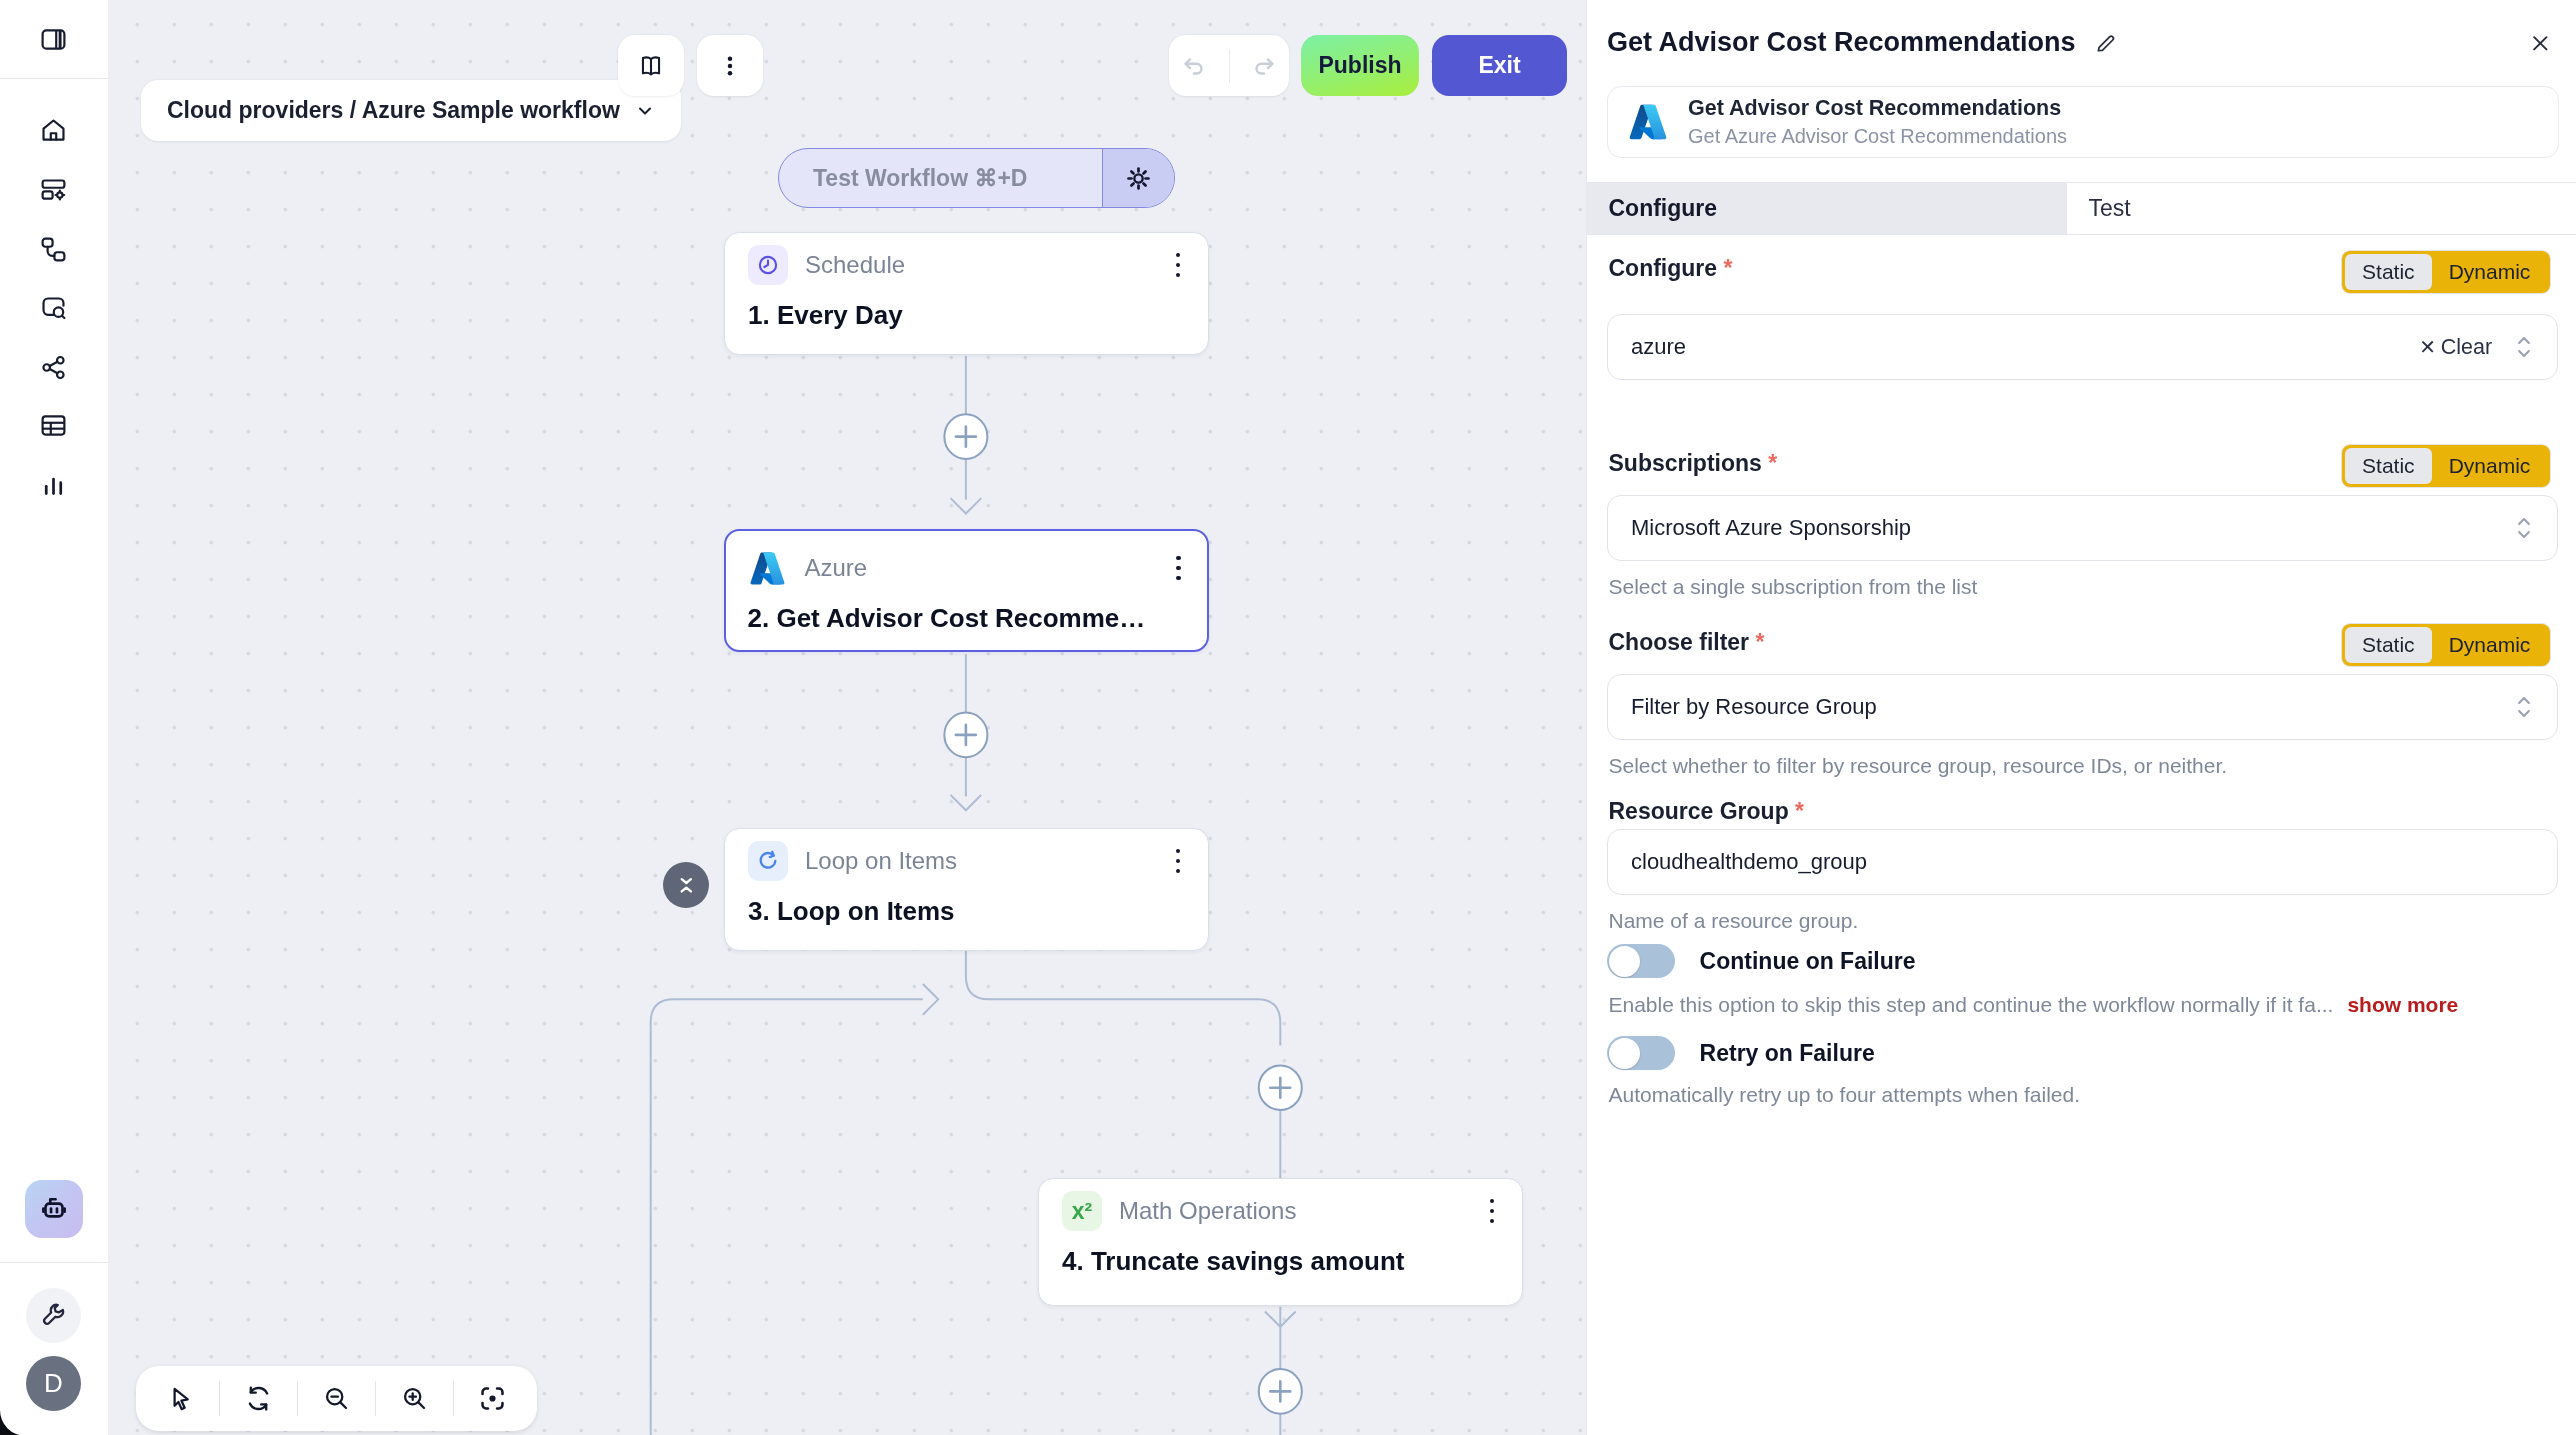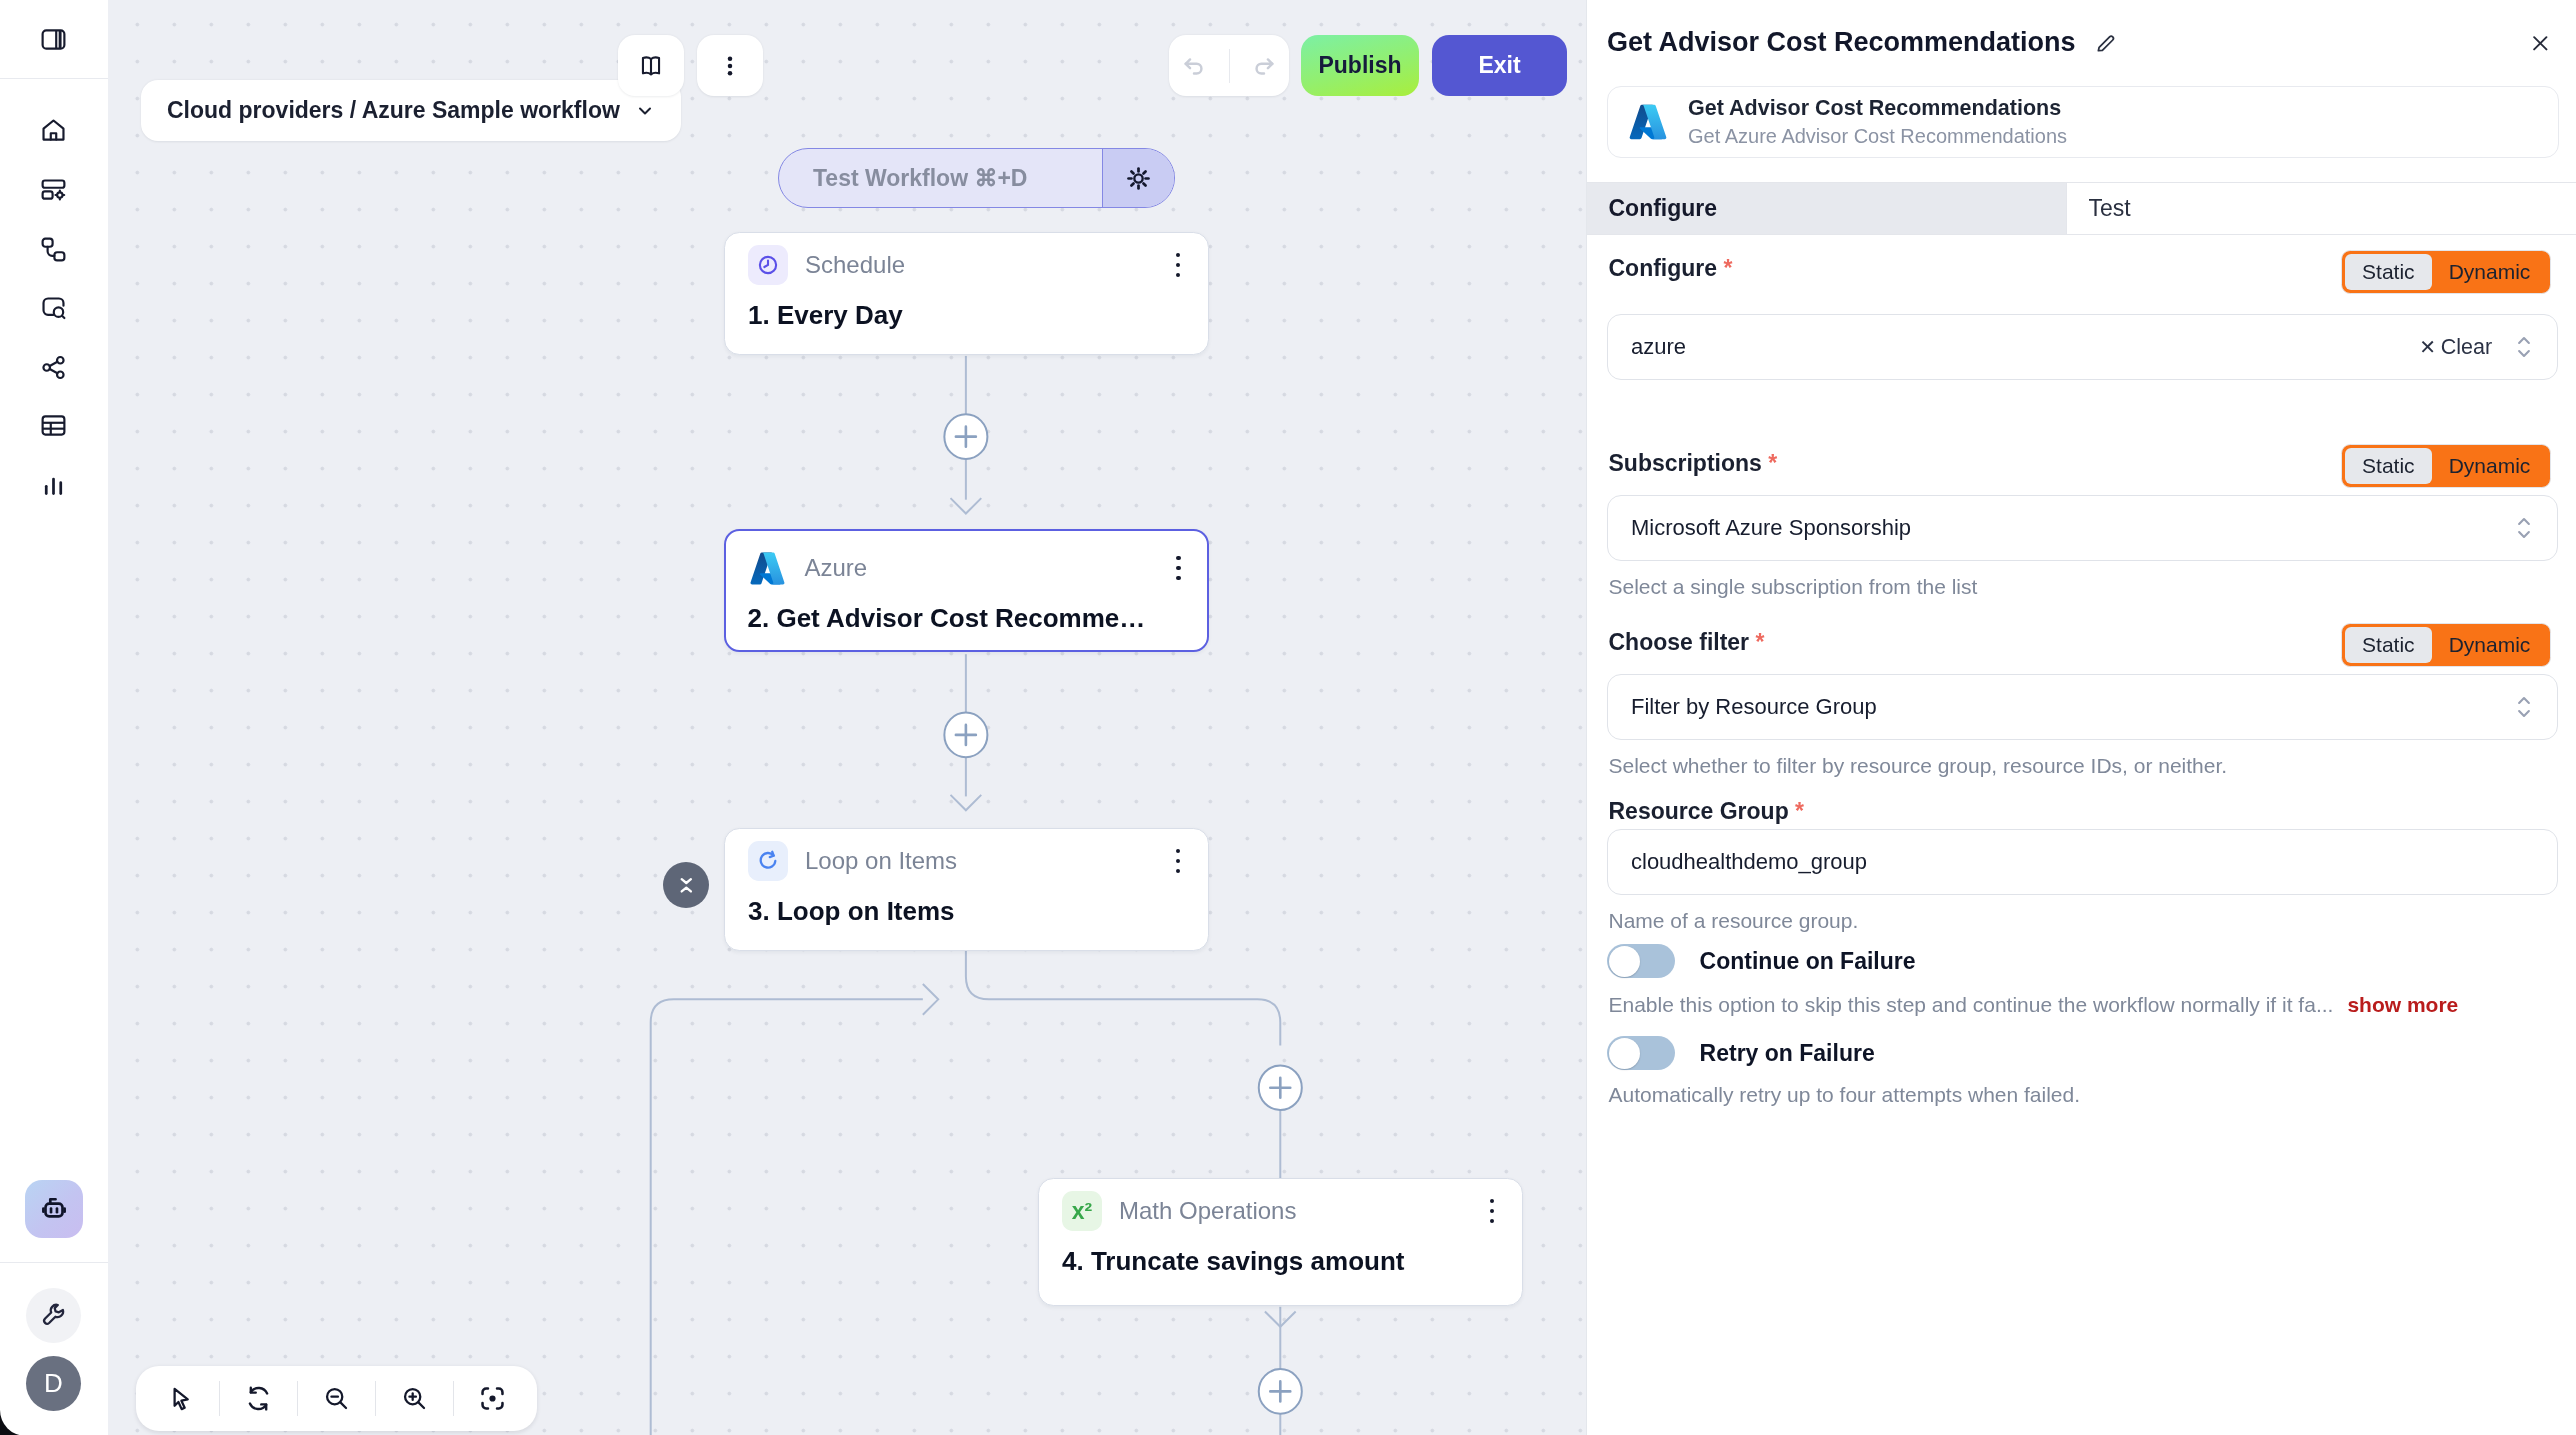--- a/index.html
+++ b/index.html
@@ -73,21 +73,21 @@
   .appcard .nm{font-size:21.5px;color:#1d2433;font-weight:600;}
   .appcard .ds{font-size:20px;color:#8b93a4;margin-top:4.6px;}
   .tabs{position:absolute;left:0;top:182px;width:990px;height:51px;border-top:0.8px solid #e4e6eb;border-bottom:0.8px solid #e4e6eb;display:flex;}
   .tab{display:flex;align-items:center;padding-left:21.5px;font-size:23px;cursor:pointer;box-sizing:border-box;}
   .tab.on{width:480px;background:#e7e9ee;font-weight:700;color:#15192b;border-right:0.8px solid #e4e6eb;}
   .tab.off{flex:1;color:#2a3040;}
 
   .flabel{position:absolute;left:21.5px;font-size:23px;font-weight:700;color:#1a2030;}
   .req{color:#ee6a5f;font-weight:700;}
   .seg{position:absolute;right:24.6px;display:flex;align-items:center;border:1.2px solid #e3e5ea;border-radius:9.2px;
-       background:#f97316;padding:3.1px;font-size:21px;color:#1c2230;cursor:pointer;}
+       background:#eab308;padding:3.1px;font-size:21px;color:#1c2230;cursor:pointer;}
   .seg .on{background:#e6e8ec;border-radius:6.1px;padding:6.1px 17px;}
   .seg .off{padding:6.1px 17px;}
   .field{position:absolute;left:20px;right:18.4px;height:66px;border:1.2px solid #e0e3e9;border-radius:14px;background:#fff;
          display:flex;align-items:center;padding:0 23px;font-size:22px;color:#171d2e;box-sizing:border-box;cursor:pointer;}
   .field .clear{margin-left:auto;display:flex;align-items:center;gap:4.6px;font-size:21.5px;color:#2b3245;cursor:pointer;}
   .field .clear .x{font-size:20px;color:#2b3245;}
   .field .updown{margin-left:21.5px;}
   .field .updown.solo{margin-left:auto;}
   .helper{position:absolute;left:21.5px;right:31px;font-size:21px;color:#7f8899;}
   .tglrow{position:absolute;left:20px;display:flex;align-items:center;gap:24.6px;}

